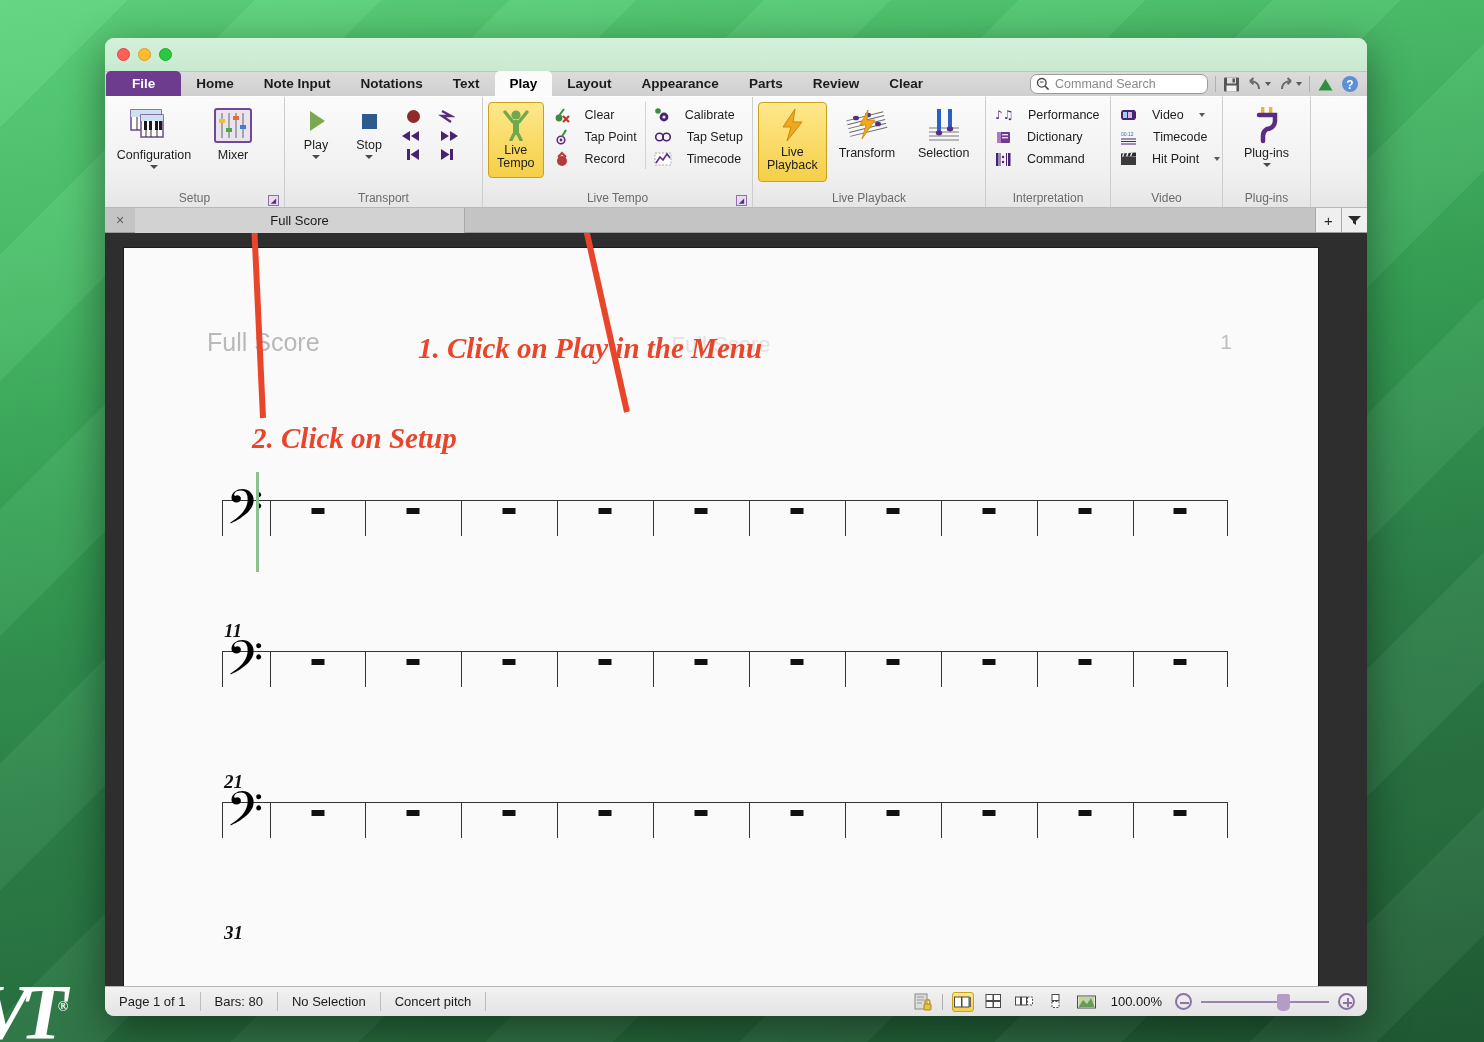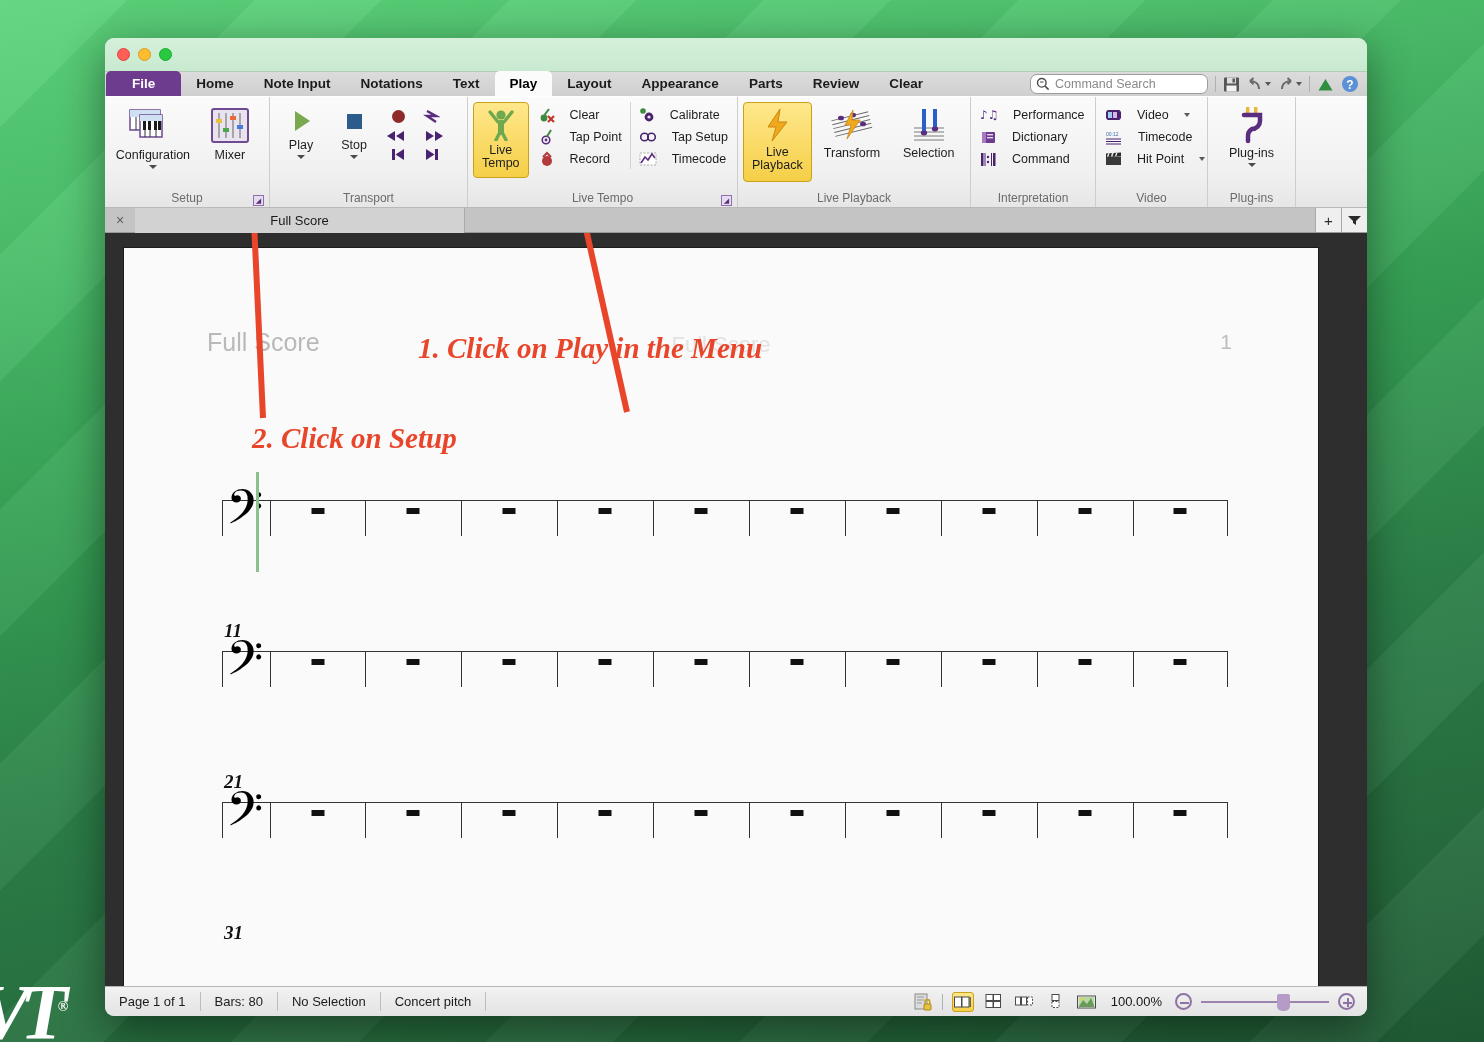--- a/index.html
+++ b/index.html
@@ -326,21 +326,21 @@
         <svg width="18" height="18" viewBox="0 0 18 18">
             <circle cx="9" cy="9" r="8" fill="#5b8fd6"></circle>
             <text x="9" y="13.5" font-size="12" font-weight="bold" fill="#fff" text-anchor="middle" font-family="Liberation Sans, sans-serif">?</text>
           </svg>
       </span>
     </div>
   </div>
 
   <div id="ribbon">
 
-    <div class="rgroup" style="width:165px;">
+    <div class="rgroup" style="width:180px;">
       <div class="rgroup-body">
         <div class="bigbtn">
           <span class="icon">
             <svg width="50" height="40" viewBox="0 0 50 40">
               <rect x="2" y="4" width="30" height="20" fill="#fff" stroke="#6e4a91" stroke-width="1.5"></rect>
               <rect x="2" y="4" width="30" height="7" fill="#cfe0f2"></rect>
               <g stroke="#333" stroke-width="1">
                   <line x1="8" y1="11" x2="8" y2="24"></line>
                   <line x1="14" y1="11" x2="14" y2="24"></line>
                   <line x1="20" y1="11" x2="20" y2="24"></line>

